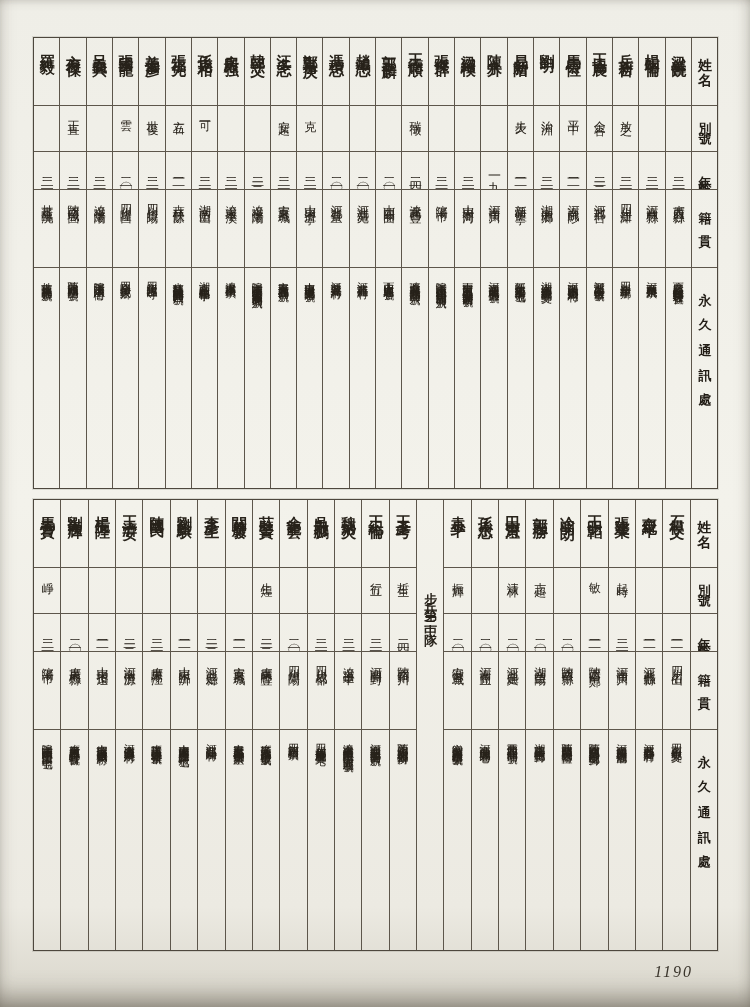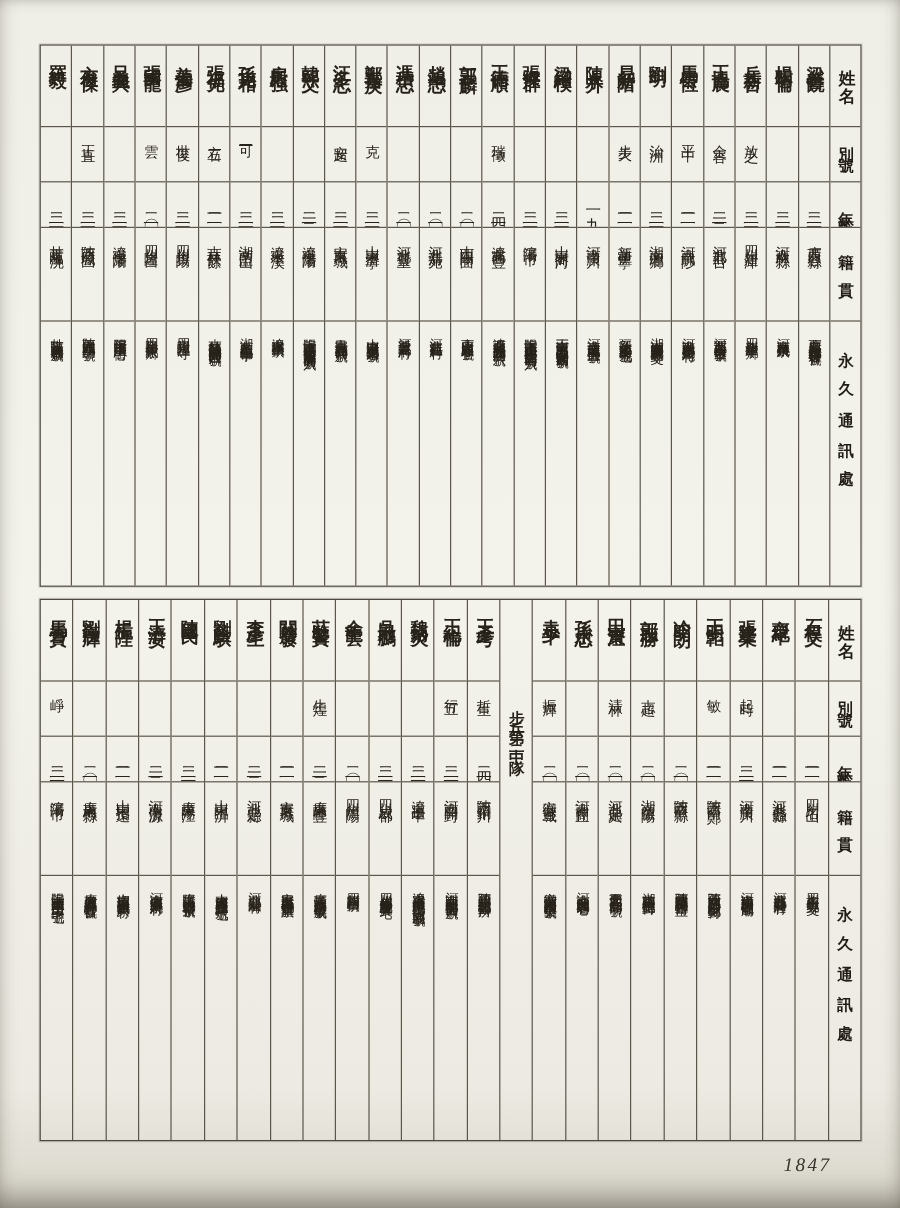--- a/index.html
+++ b/index.html
@@ -935,14 +935,14 @@
           </div>
           <div class="cell origin">
             <span>籍貫</span>
           </div>
           <div class="cell address">
             <span>永久通訊處</span>
           </div>
         </div>
       </div>
   </div>
-  <div class="page-number">1847</div>
+  <div class="page-number">1190</div>
 </div>
 
 </body></html>

